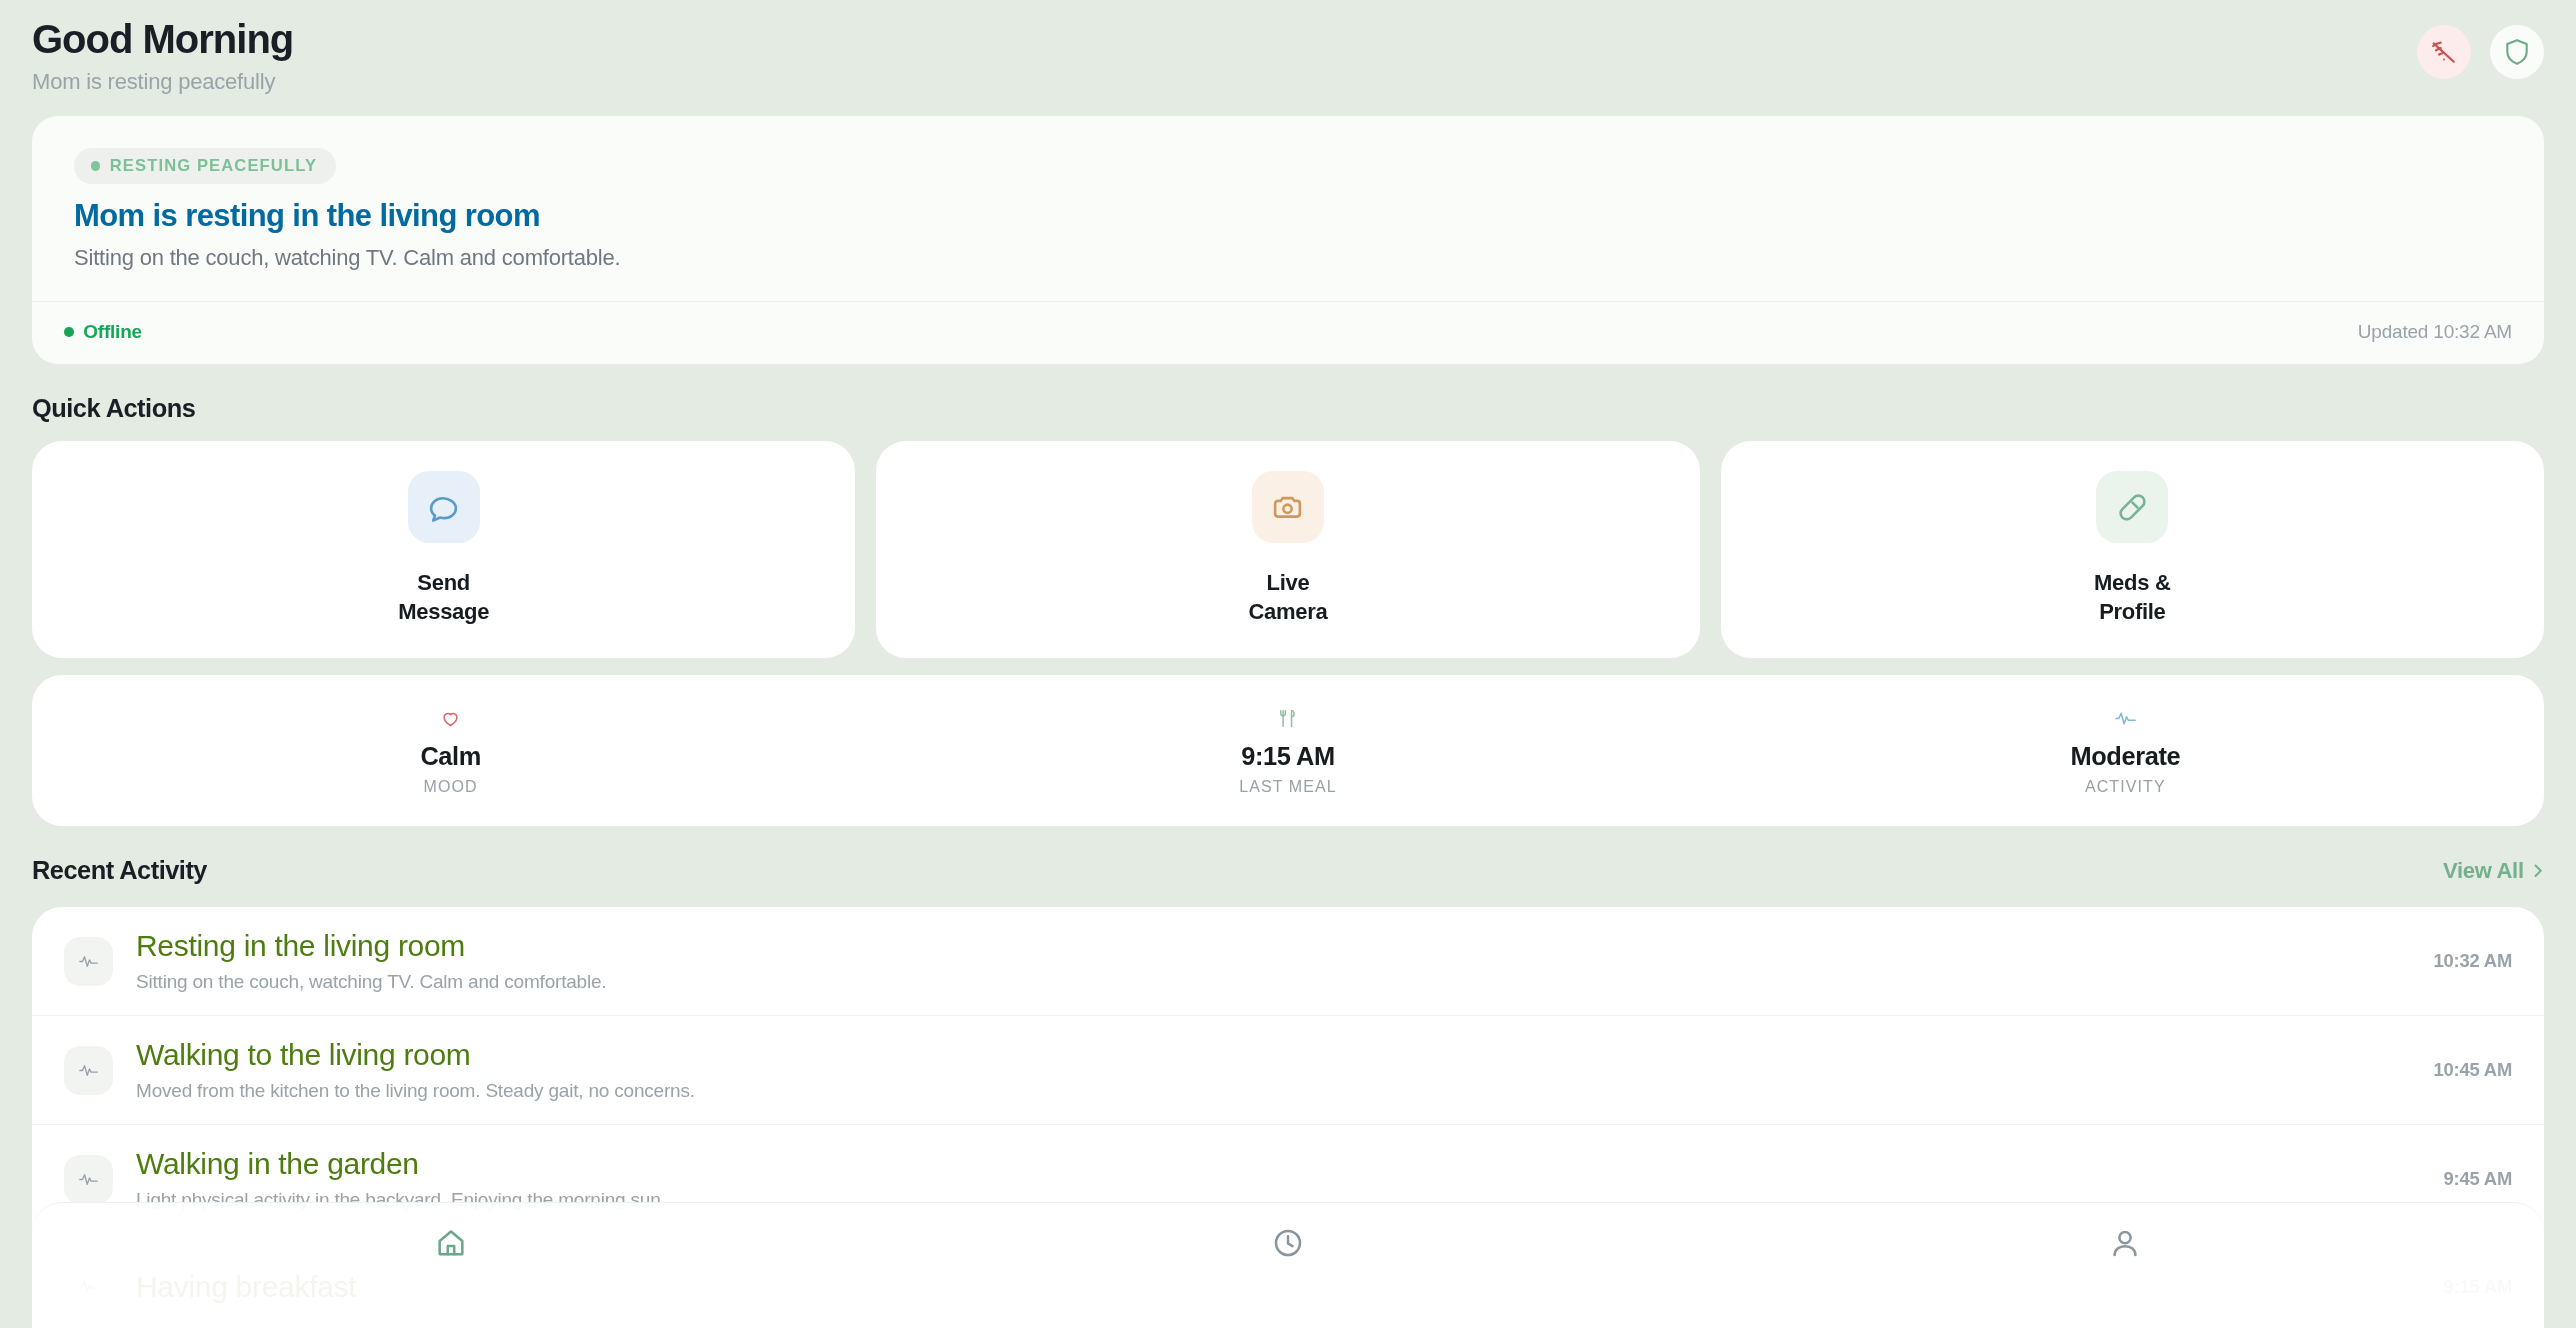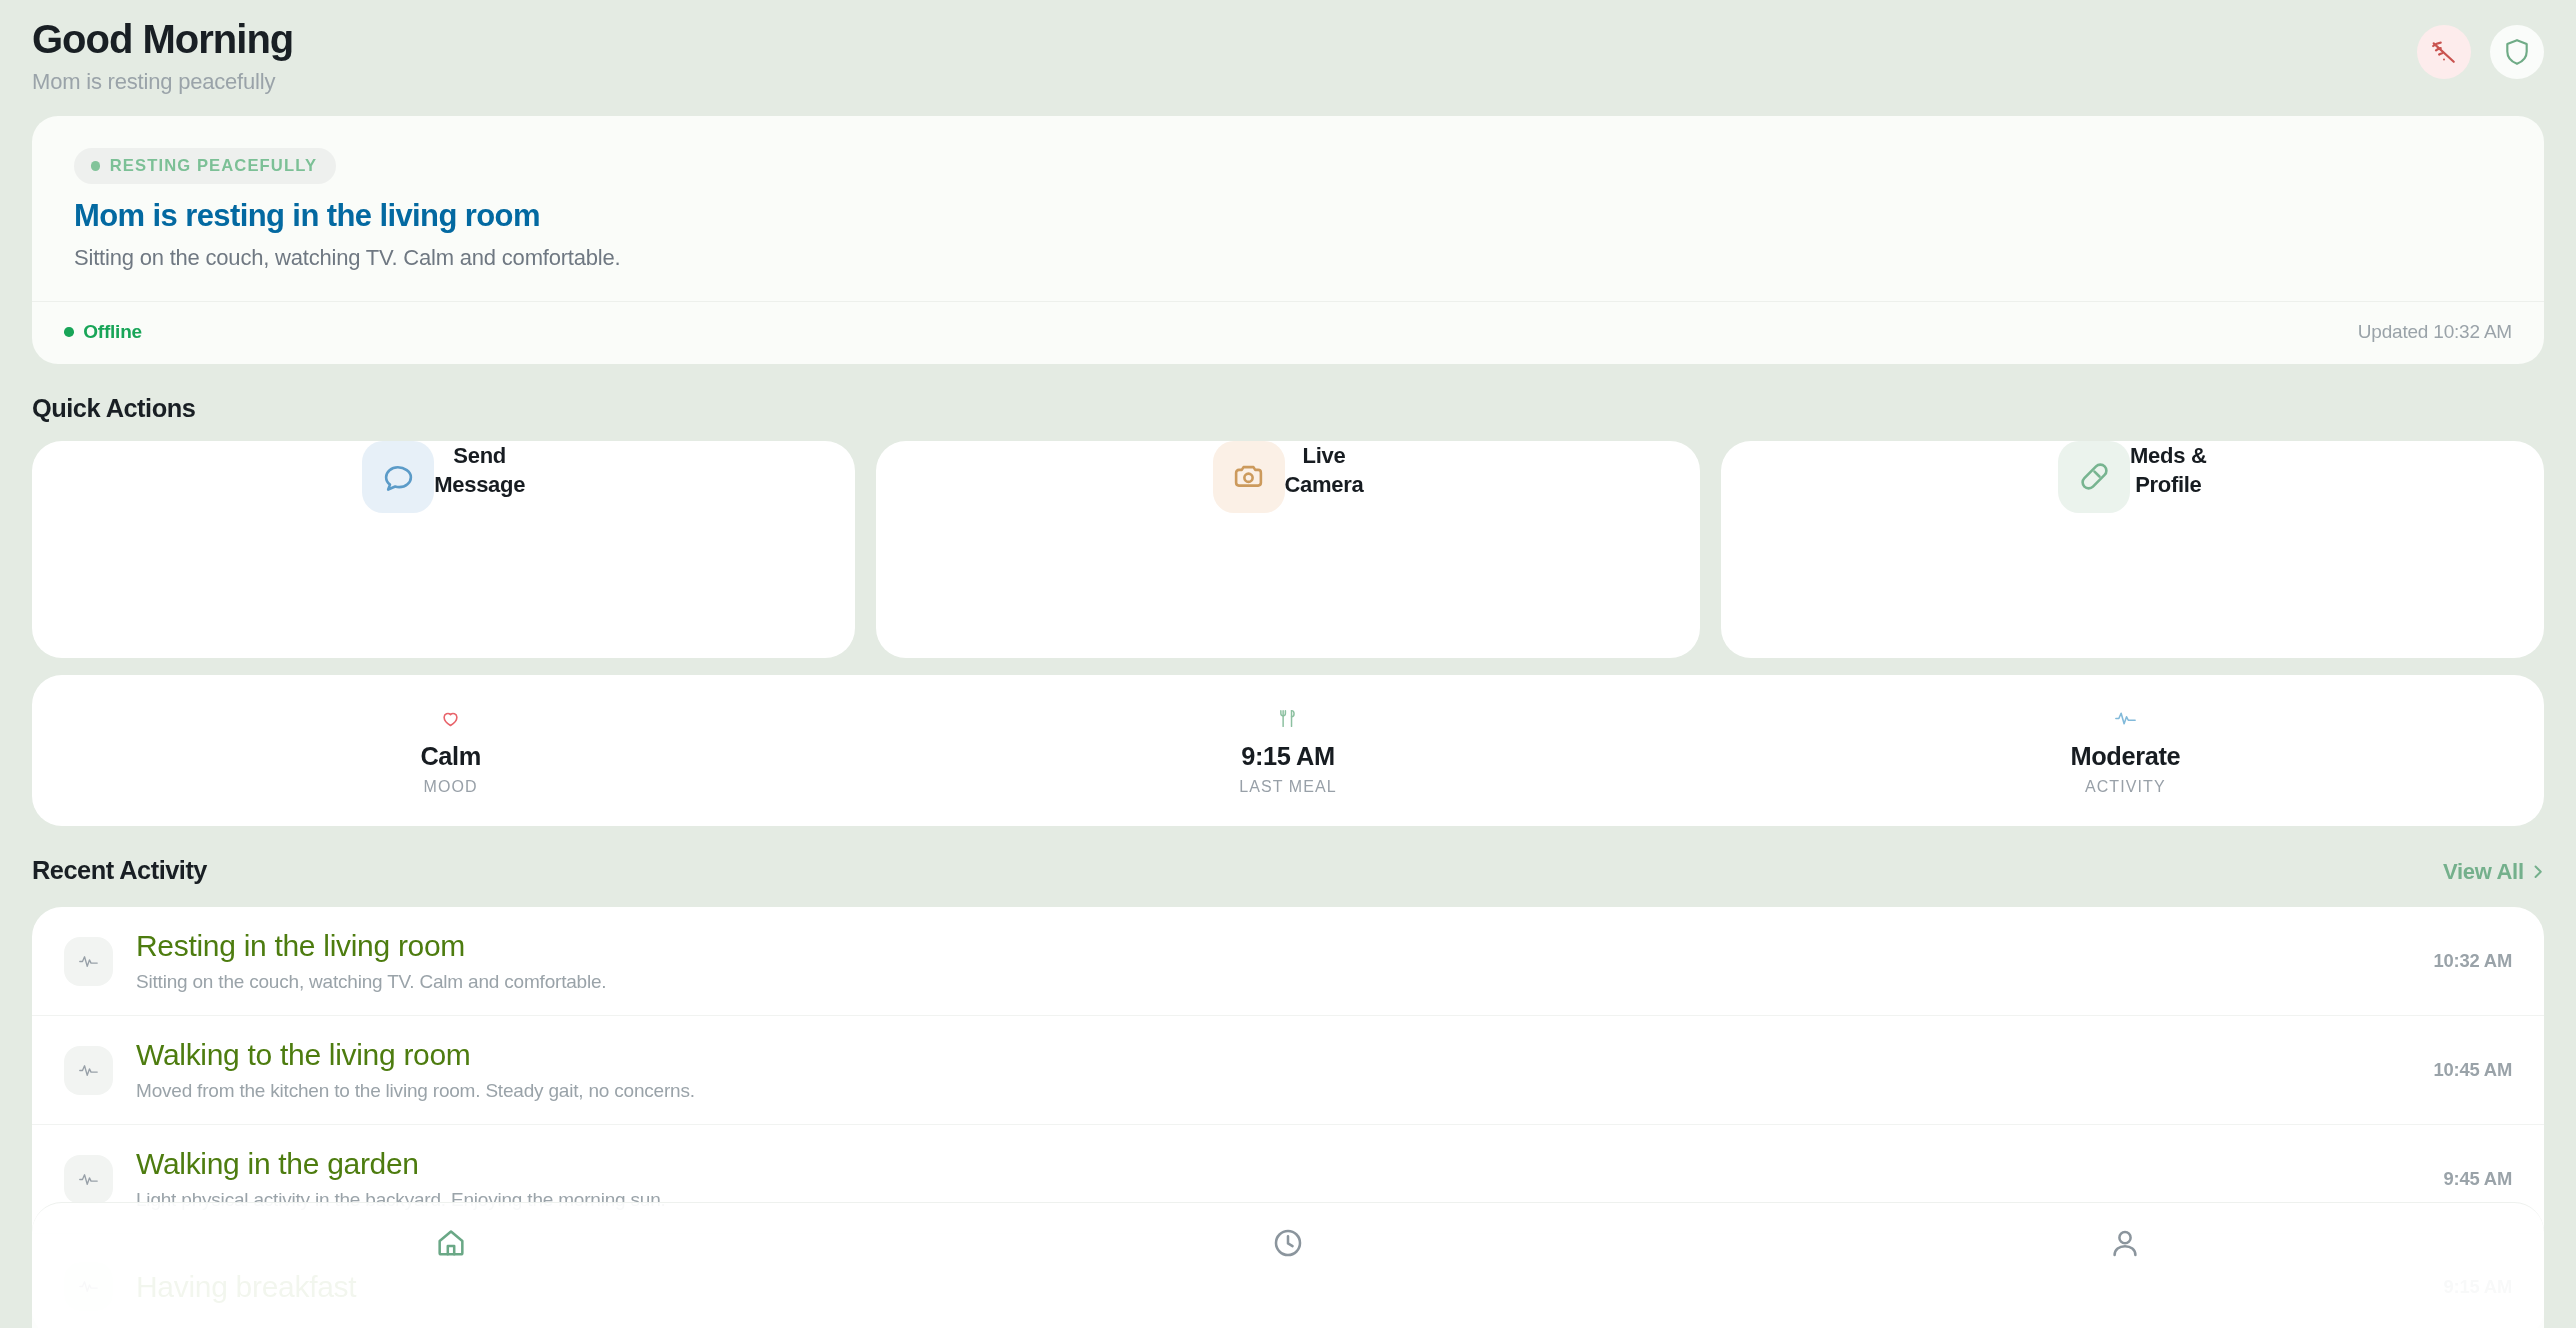--- a/index.html
+++ b/index.html
@@ -111,21 +111,21 @@
     font-size: 19px; font-weight: bold;
     color: #18a558; letter-spacing: -0.2px;
   }
   .conn-dot { width: 9.6px; height: 9.6px; border-radius: 50%; background: #18a558; }
   .updated { font-size: 19px; color: #9aa3a9; letter-spacing: -0.2px; }
 
   
   .section-head {
     margin: 30px 32px 0 32px;
     display: flex;
-    align-items: flex-end;
+    align-items: center;
     justify-content: space-between;
   }
   .section-title {
     font-size: 25.4px;
     font-weight: bold;
     letter-spacing: -0.5px;
     color: #191f24;
   }
   .view-all {
     display: flex; align-items: center; gap: 8px;
@@ -138,21 +138,22 @@
     margin: 17.5px 32px 0 32px;
     display: flex;
     gap: 21px;
   }
   .qa-card {
     flex: 1;
     background: #ffffff;
     border-radius: 30px;
     height: 217px;
     display: flex;
-    flex-direction: row;
+    flex-direction: column;
+    align-items: center;
     justify-content: center;
   }
   .qa-icon-wrap {
     width: 72px; height: 72px;
     border-radius: 21px;
     display: flex; align-items: center; justify-content: center;
     margin-bottom: 24.5px;
   }
   .qa-label {
     font-size: 22px;

